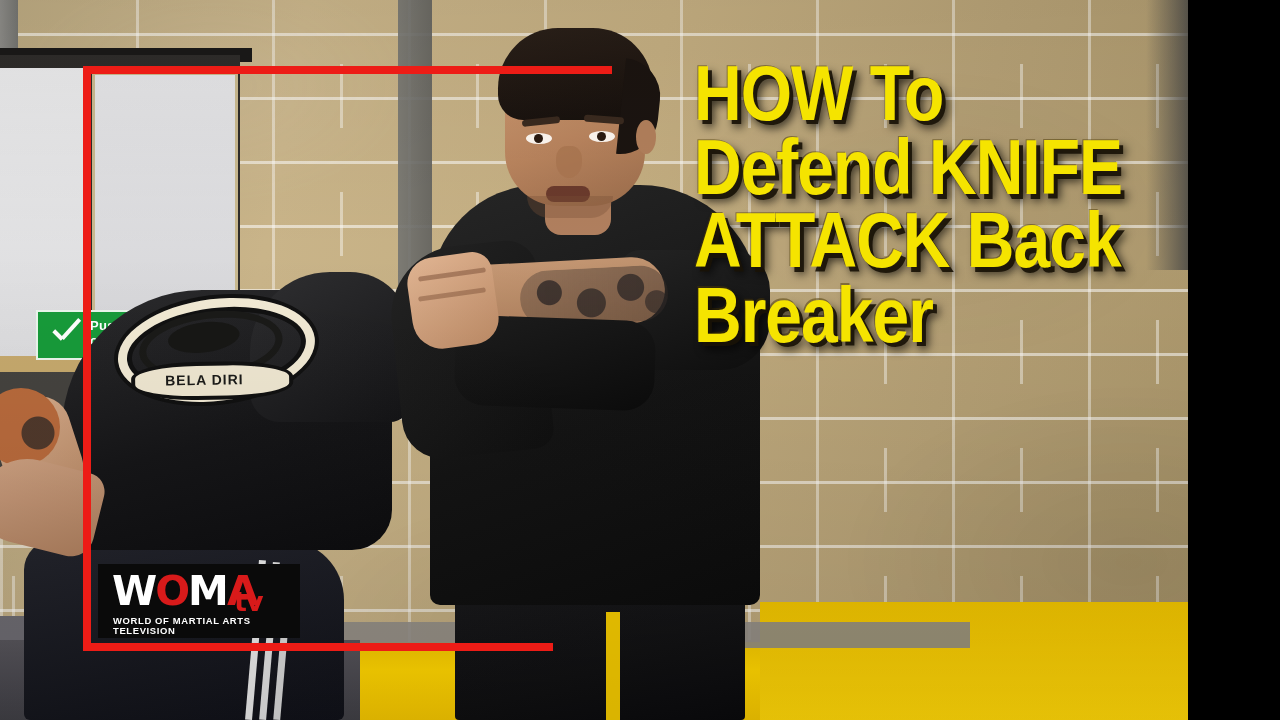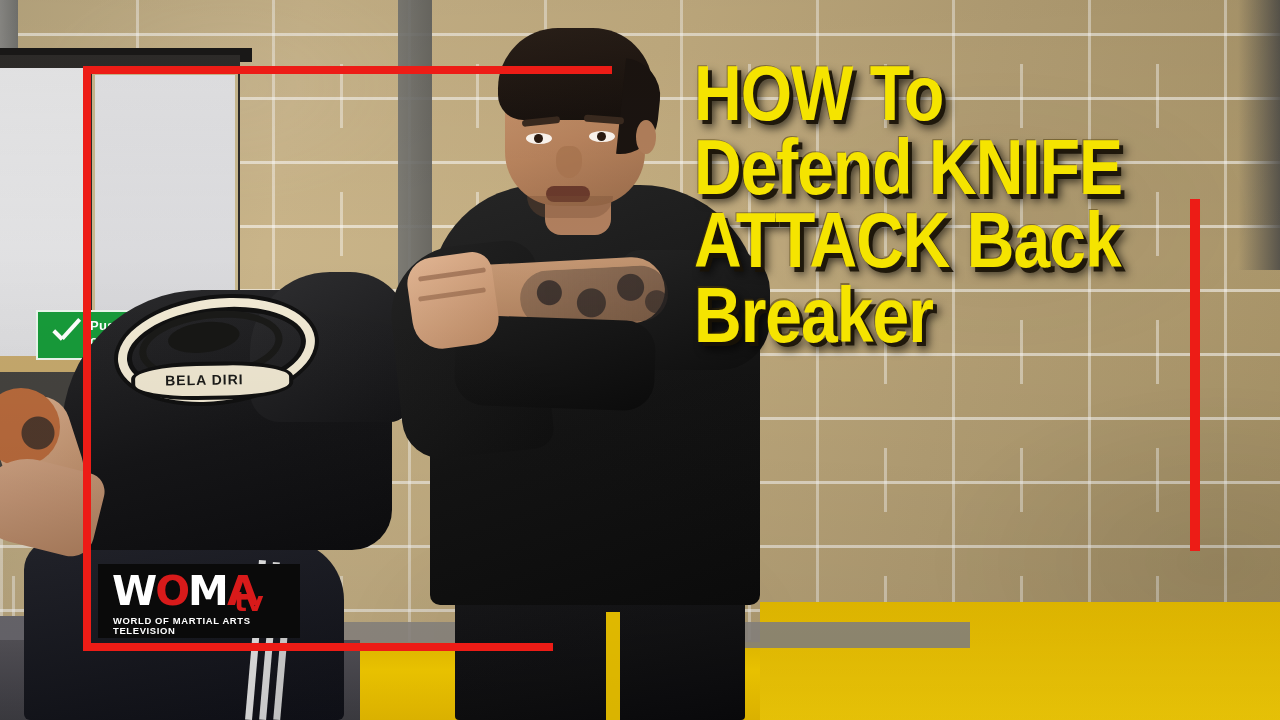--- a/index.html
+++ b/index.html
@@ -1,17 +1,17 @@
 <!DOCTYPE html>
 <html><head>
 <meta charset="utf-8">
 <style>
   html,body{margin:0;padding:0;background:#000;}
   #stage{
-    position:relative;width:1280px;height:720px;overflow:hidden;
+    position:relative;width:1188px;height:720px;overflow:hidden;
     font-family:"Liberation Sans", sans-serif;background:#6d665c;
   }
 
   
   .photo{position:absolute;inset:0;overflow:hidden;}
 
   
   .wall{
     position:absolute;left:0;top:0;width:1280px;height:676px;
     background:

